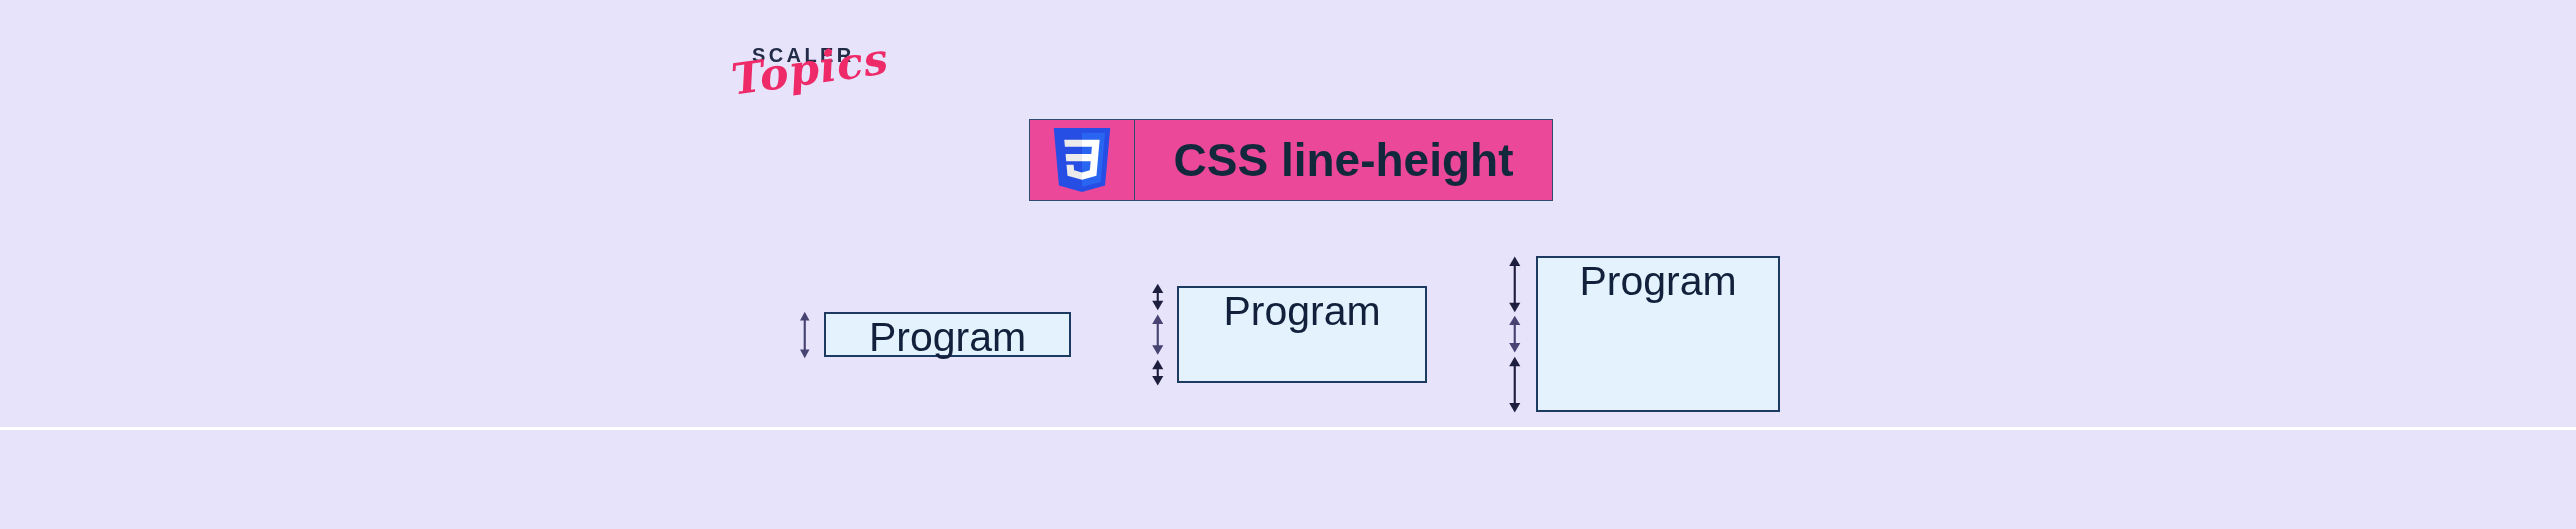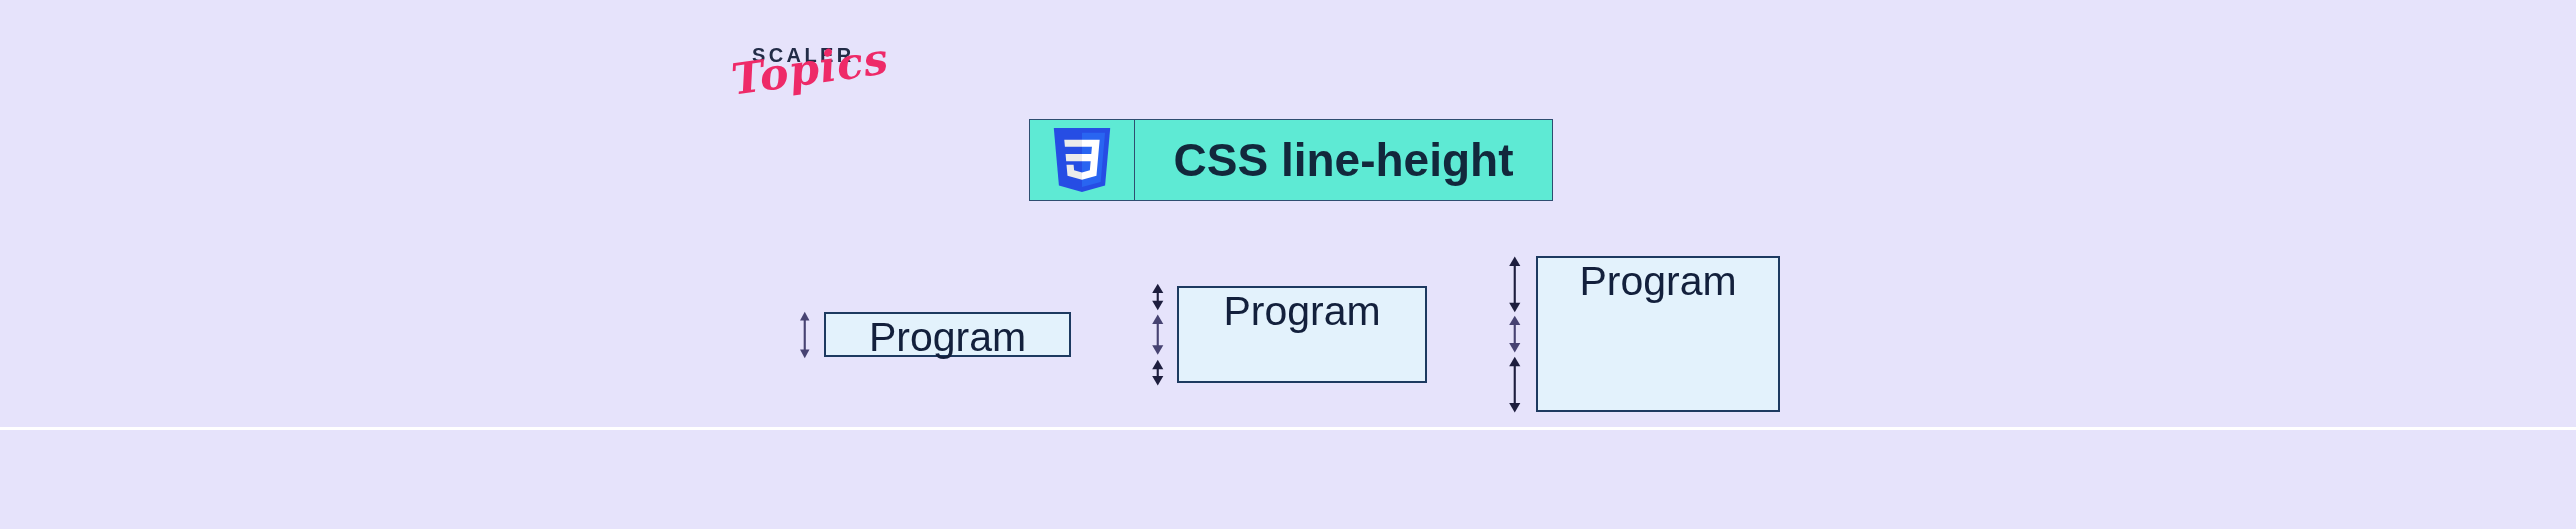--- a/index.html
+++ b/index.html
@@ -31,21 +31,21 @@
     position:absolute;left:0px;top:13.7px;
     font-family:"DejaVu Serif",serif;font-style:italic;font-weight:bold;
     font-size:43px;color:var(--brand-pink);
     transform:rotate(-8deg);transform-origin:left center;
     letter-spacing:0.9px;
   }
 
   
   .title-card{
     position:absolute;left:1029px;top:119px;width:524px;height:82px;
-    background:#5eead4;border:1.7px solid var(--card-border);
+    background:#ec4899;border:1.7px solid var(--card-border);
     display:flex;align-items:stretch;
   }
   .title-card-badge{
     width:105px;flex:0 0 105px;border-right:1.7px solid var(--card-border);
     display:flex;align-items:center;justify-content:center;
   }
   .title-card-text{
     flex:1;display:flex;align-items:center;justify-content:center;
     font-size:46px;font-weight:bold;color:var(--title-ink);
     letter-spacing:0px;

